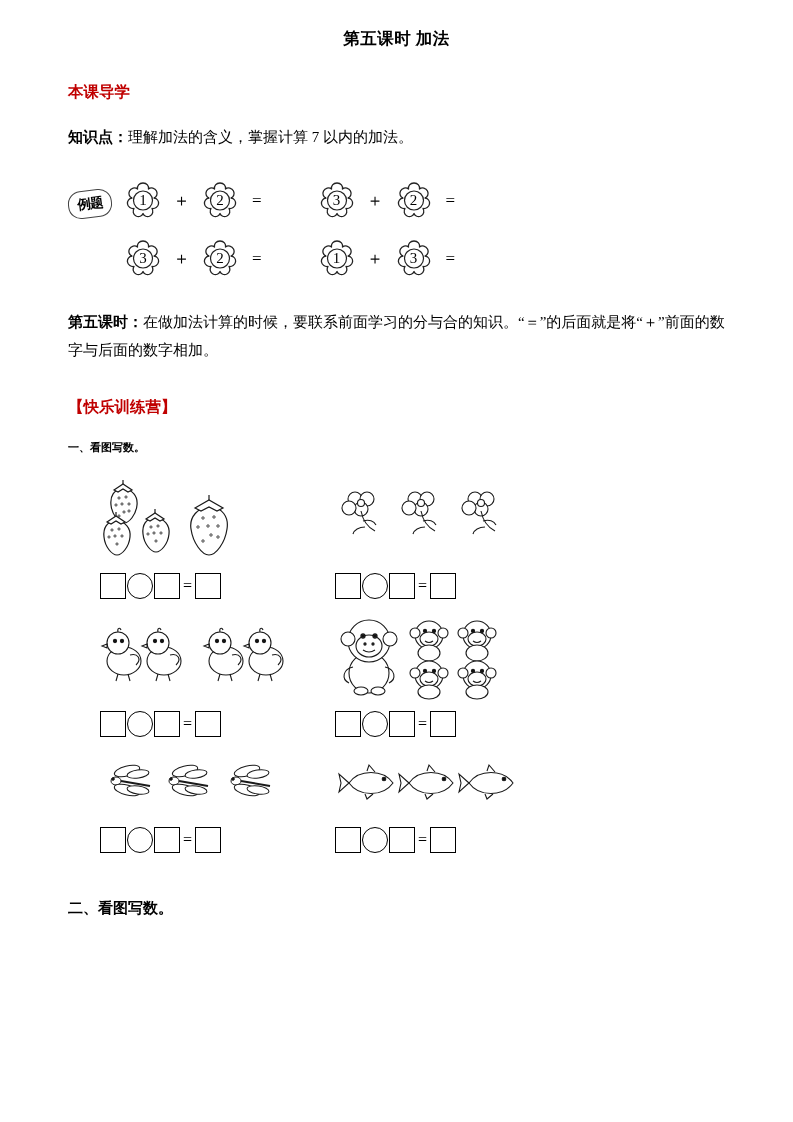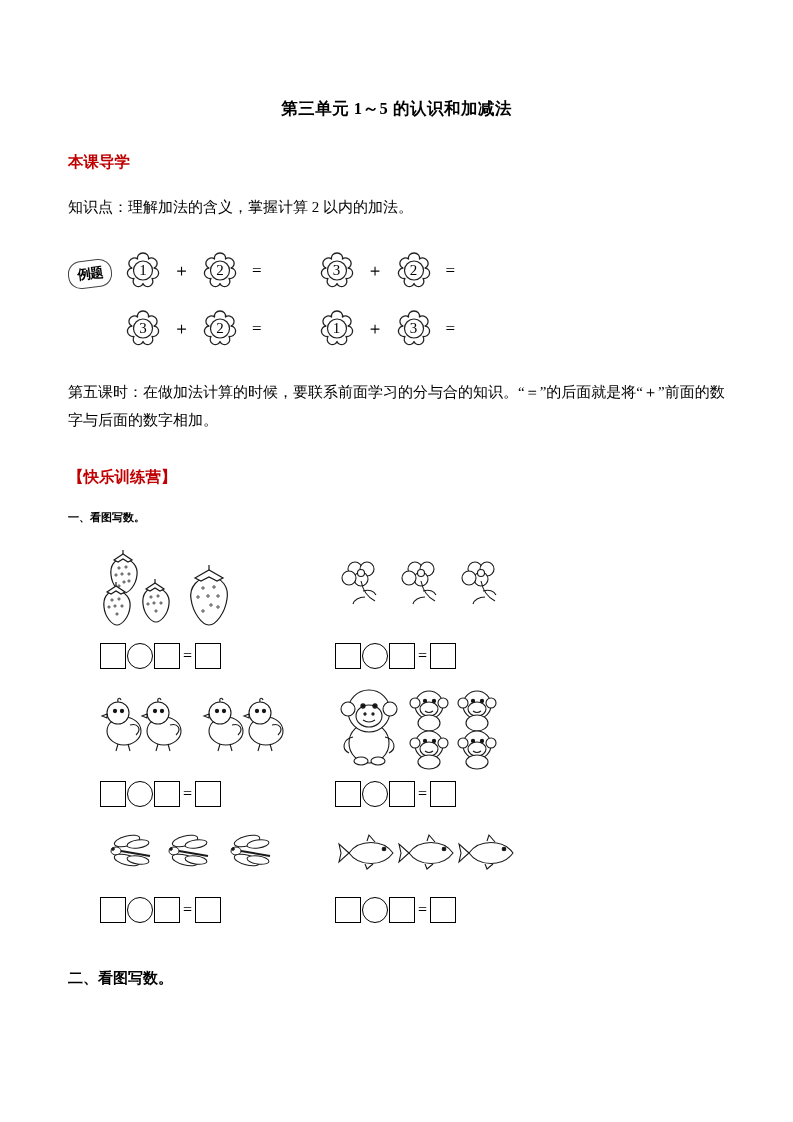--- a/index.html
+++ b/index.html
@@ -38,21 +38,21 @@
     font-weight: bold;
     font-size: 15.5px;
     margin-top: 32px;
   }
 
   .para {
     font-size: 15px;
     margin-top: 20px;
     line-height: 1.9;
   }
-  .para b { font-weight: normal; }
+  .para b { font-weight: bold; }
 
   
   .example-block {
     margin-top: 16px;
     position: relative;
     height: 120px;
   }
   .eg-badge {
     position: absolute;
     left: 0px;
@@ -160,26 +160,26 @@
     font-size: 15px;
     font-weight: bold;
     margin-top: 36px;
   }
 </style>
 </head>
 <body>
 
 <div class="page">
 
-  <div class="title-line title-1">第三单元   1～5 的认识和加减法</div>
+  <div class="title-line title-2">第五课时   加法</div>
 
   <div class="section-red">本课导学</div>
 
   <div class="para">
-    <b>知识点：</b><span>理解加法的含义，掌握计算 2 以内的加法。</span>
+    <b>知识点：</b><span>理解加法的含义，掌握计算 7 以内的加法。</span>
   </div>
 
   <div class="example-block">
     <div class="eg-badge">例题</div>
 
     <div class="eq-row r1">
       <div class="eq-item">
         <span class="flower">
           <svg width="46" height="46" viewBox="0 0 46 46">
             <path d="M23 5 C27 5 29 8 28.5 11 C31 9 35 10 36.5 13 C38 16 36.5 19 34 20 C37 20.5 39 23 38.5 26 C38 29 35 31 32 30.5 C33.5 33 33 36.5 30 38 C27 39.5 24 38 23 35.5 C22 38 19 39.5 16 38 C13 36.5 12.5 33 14 30.5 C11 31 8 29 7.5 26 C7 23 9 20.5 12 20 C9.5 19 8 16 9.5 13 C11 10 15 9 17.5 11 C17 8 19 5 23 5 Z" fill="#ffffff" stroke="#222222" stroke-width="1.3" stroke-linejoin="round"></path>

